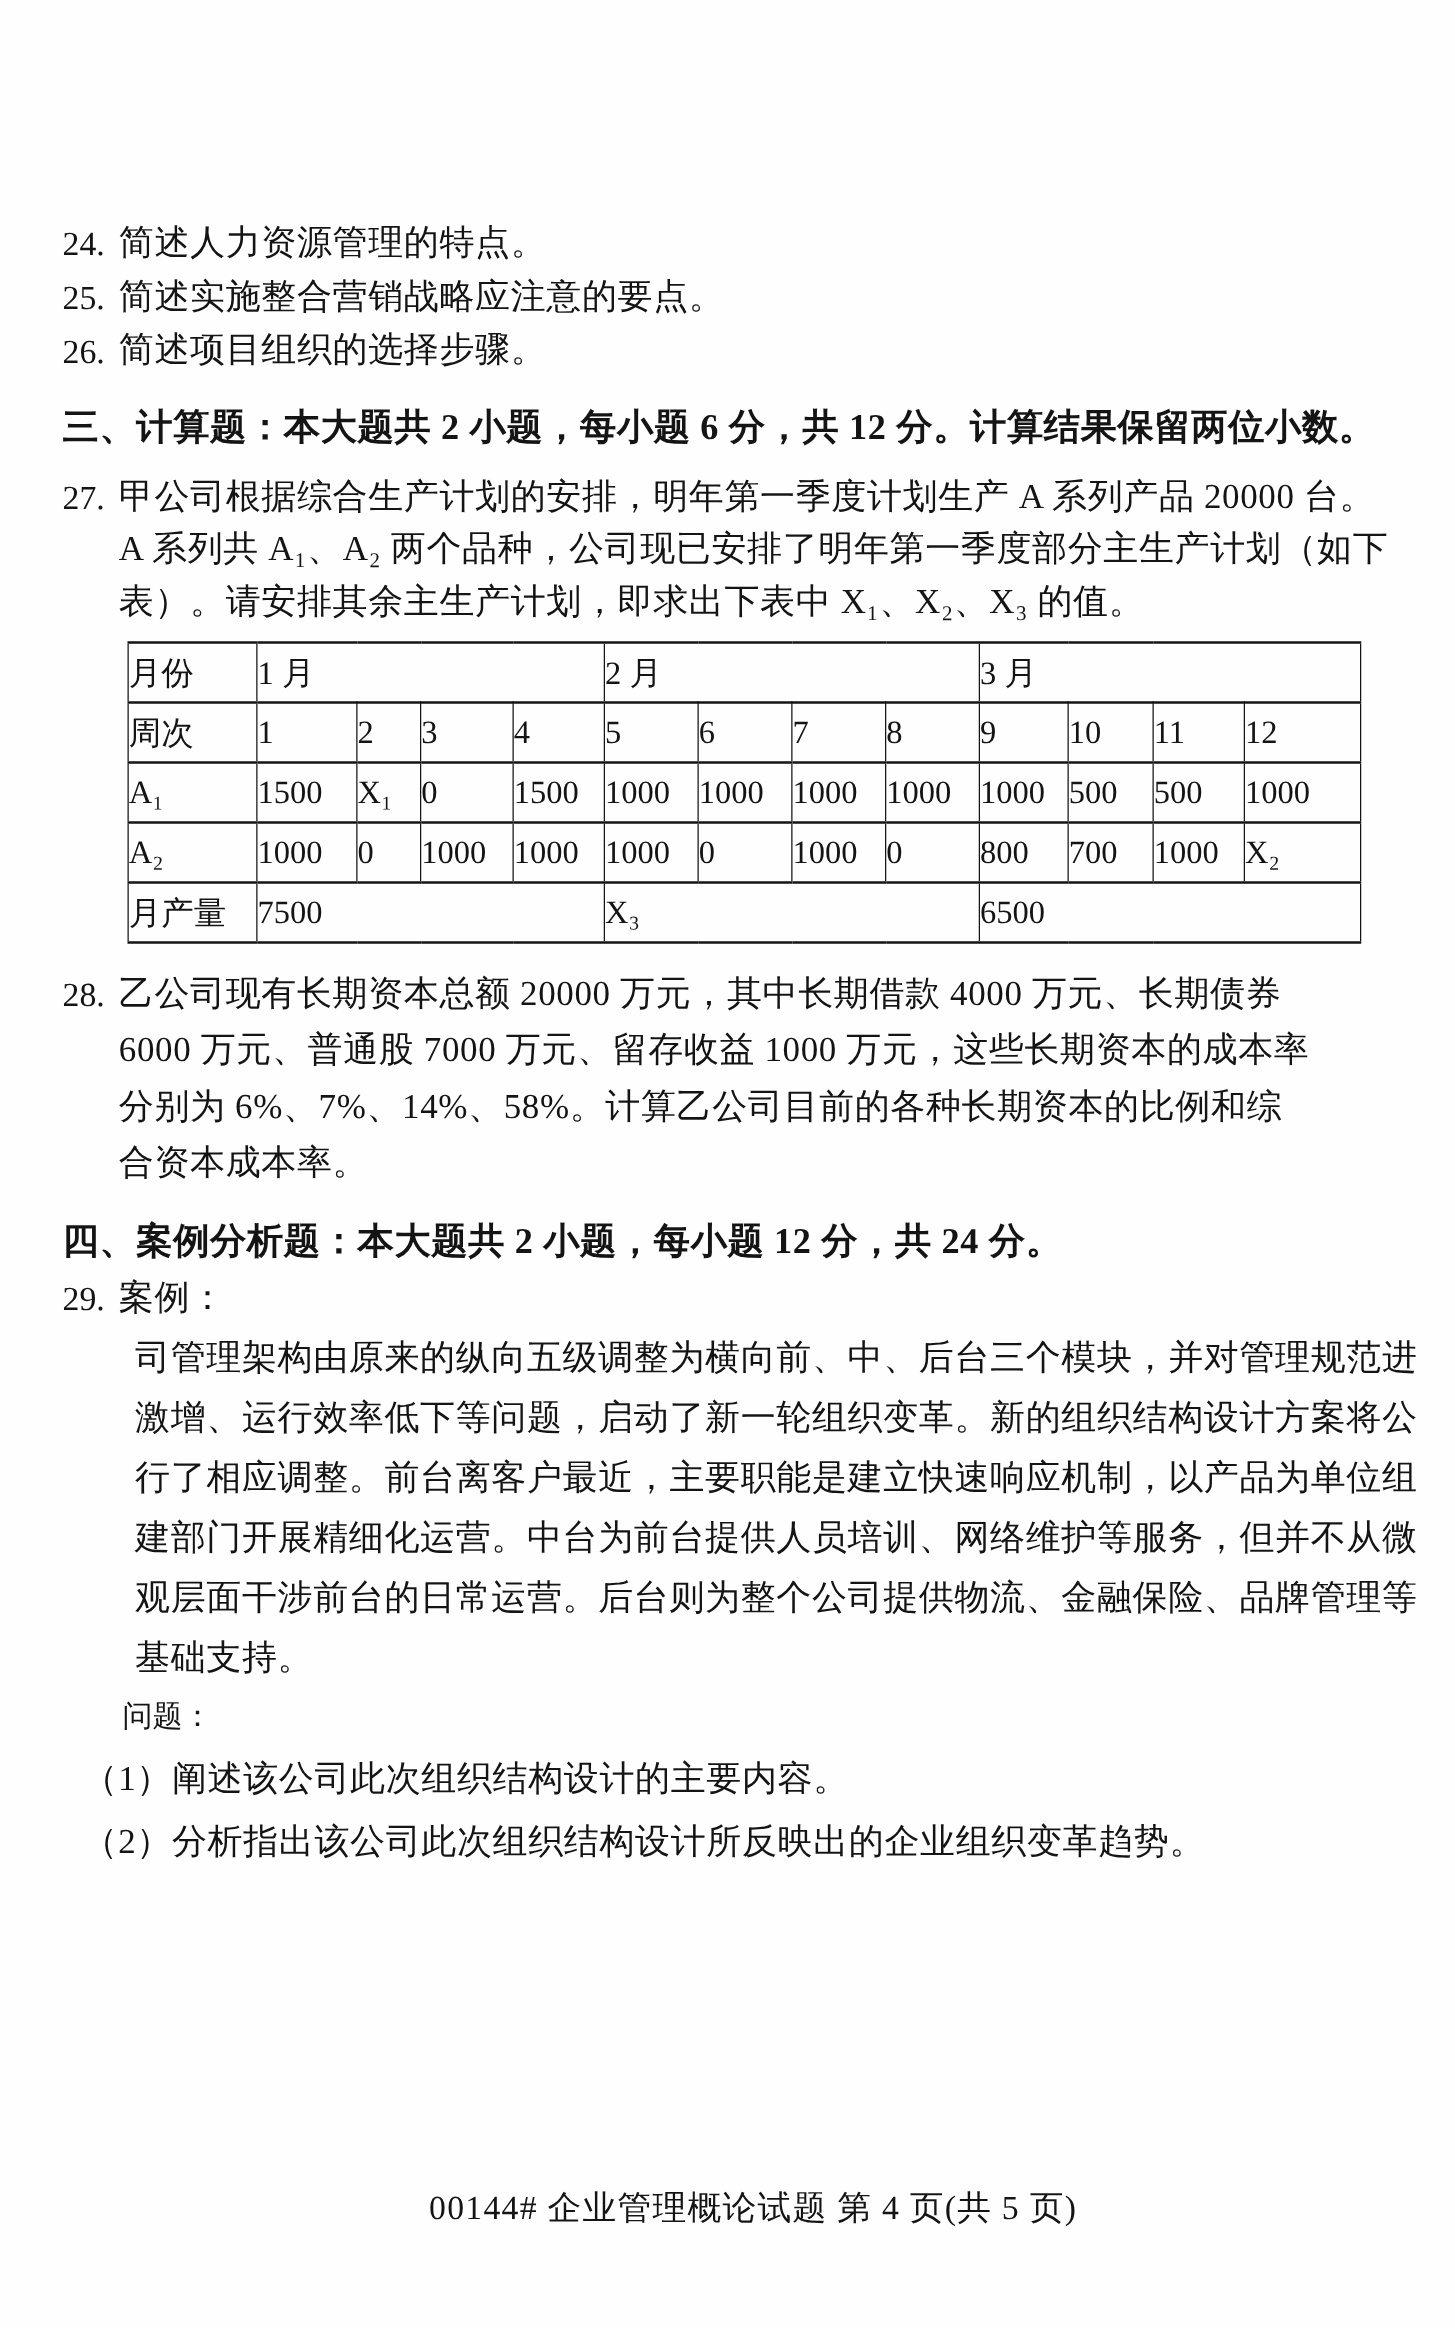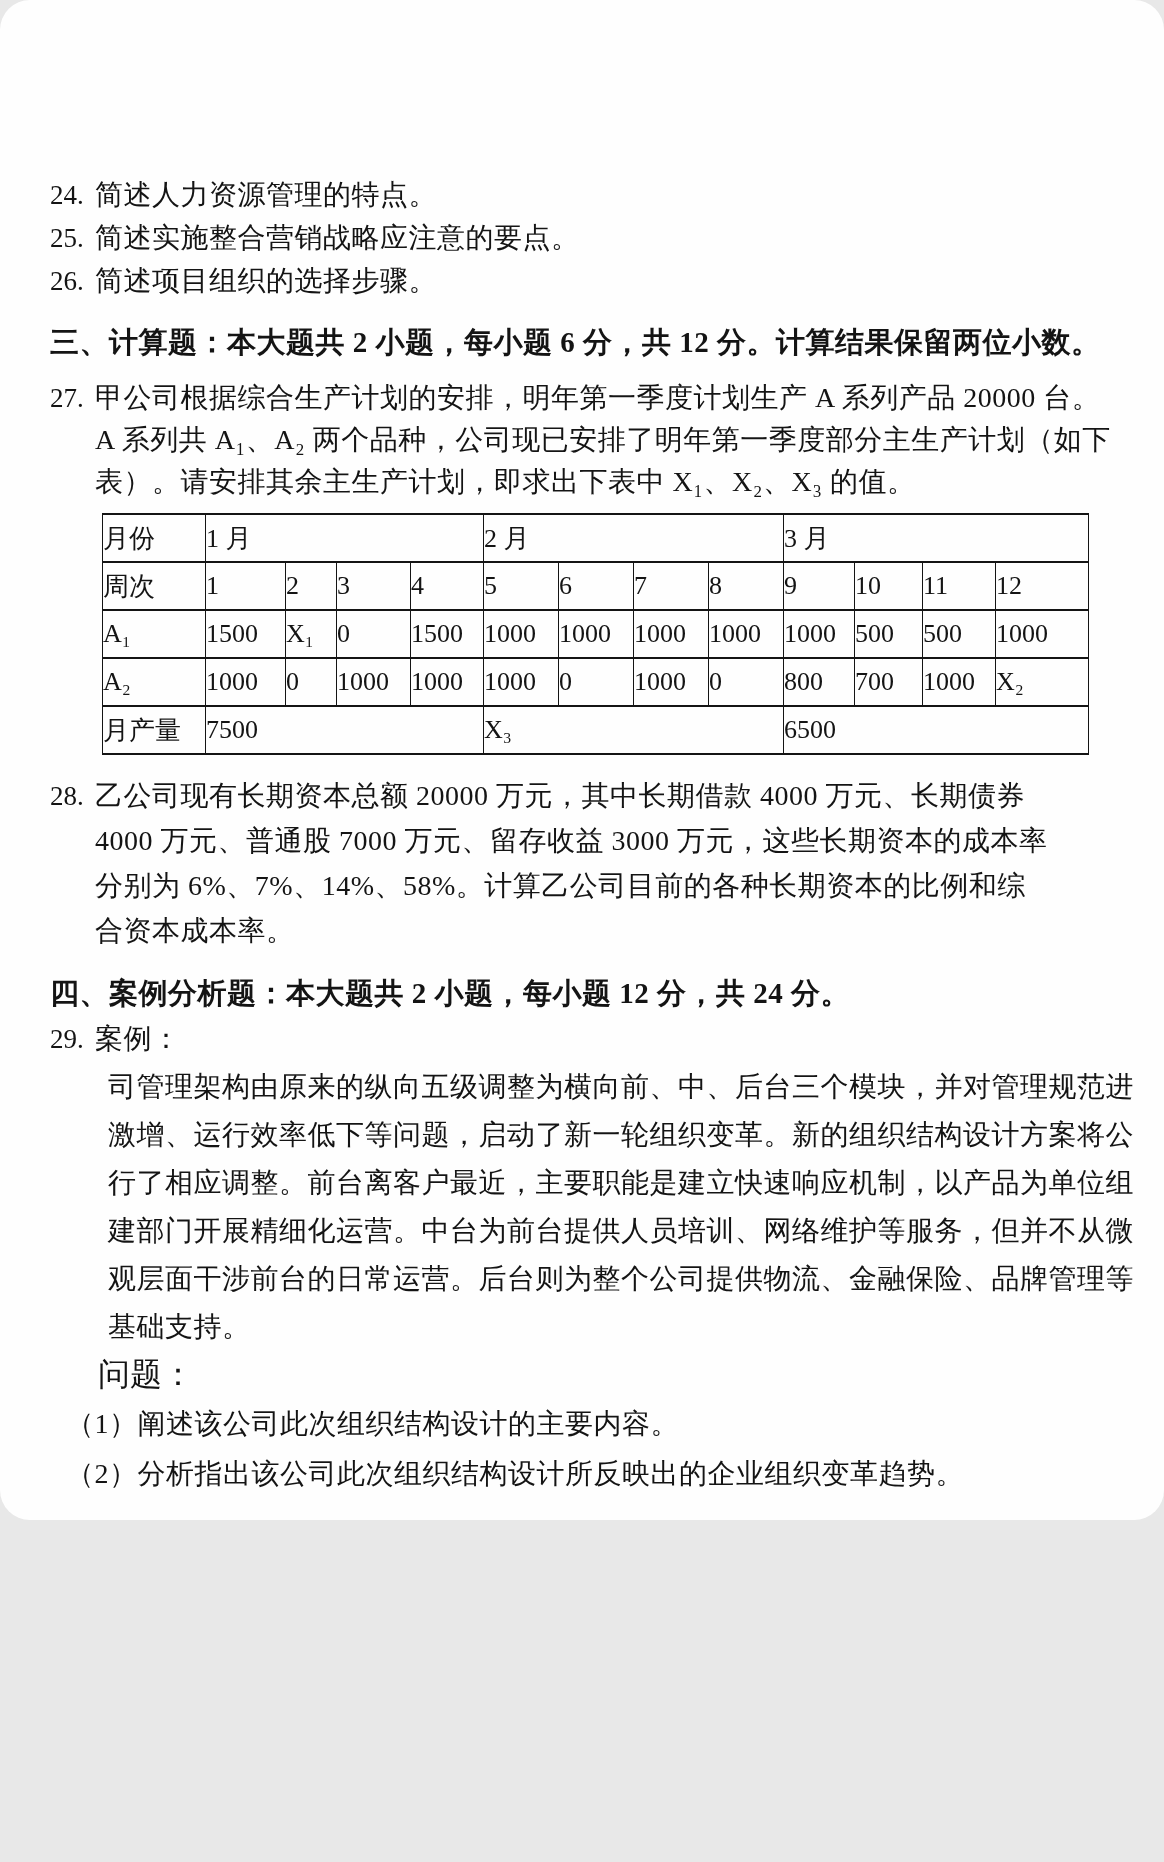--- a/index.html
+++ b/index.html
@@ -1,26 +1,25 @@
 <!DOCTYPE html>
 <html><head>
 <meta charset="utf-8">
 <style>
   * { margin: 0; padding: 0; box-sizing: border-box; }
   html, body { background: #e8e8e8; }
   .page {
     position: relative;
     width: 1164px;
-    height: 1520px;
+    height: 1862px;
     background: #fefefe;
     margin: 0 auto;
     overflow: hidden;
     font-family: "Liberation Serif", "DejaVu Serif", serif;
     color: #141414;
-    border-radius: 30px;
   }
   .content {
     position: absolute;
     left: 50px;
     top: 180px;
     width: 1054px;
   }
   .q { display: flex; align-items: flex-start; }
   .qnum {
     width: 45px;
@@ -72,21 +71,21 @@
   .case-para { margin-left: 58px; margin-top: 17px; }
   .case-line {
     font-size: 28px;
     line-height: 31px;
     margin-bottom: 17px;
     white-space: nowrap;
     letter-spacing: 0.5px;
   }
   .case-questions-label {
     margin-left: 48px;
-    font-size: 32px;
+    font-size: 24px;
     line-height: 30px;
     margin-top: 0px;
   }
   .sub-q {
     margin-left: 16px;
     font-size: 28px;
     line-height: 30px;
     margin-top: 20px;
     white-space: nowrap;
     letter-spacing: 0.5px;
@@ -213,21 +212,21 @@
         <td colspan="4">X₃</td>
         <td colspan="4">6500</td>
       </tr>
     </tbody>
       </table>
 
     <div class="q q28">
       <span class="qnum">28.</span>
       <div class="qbody">
         <div class="qline">乙公司现有长期资本总额 20000 万元，其中长期借款 4000 万元、长期债券</div>
-        <div class="qline">4000 万元、普通股 7000 万元、留存收益 3000 万元，这些长期资本的成本率</div>
+        <div class="qline">6000 万元、普通股 7000 万元、留存收益 1000 万元，这些长期资本的成本率</div>
         <div class="qline">分别为 6%、7%、14%、58%。计算乙公司目前的各种长期资本的比例和综</div>
         <div class="qline">合资本成本率。</div>
       </div>
     </div>
 
     <div class="section-heading heading-4">四、案例分析题：本大题共 2 小题，每小题 12 分，共 24 分。</div>
 
     <div class="q q29">
       <span class="qnum">29.</span>
       <div class="qbody">

